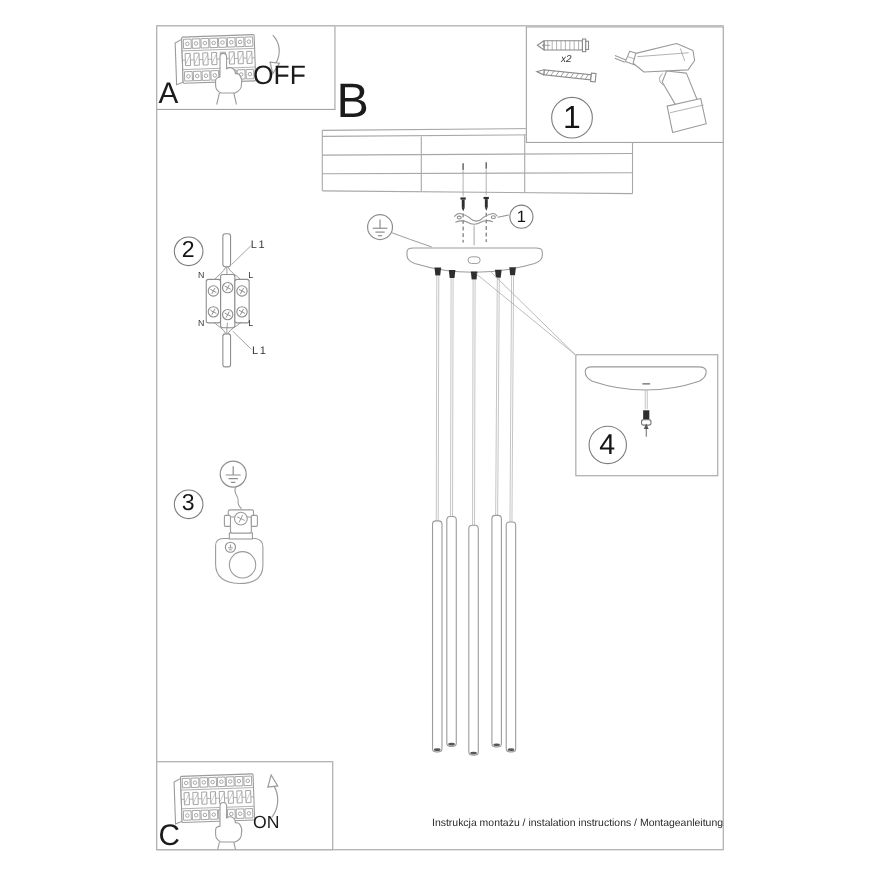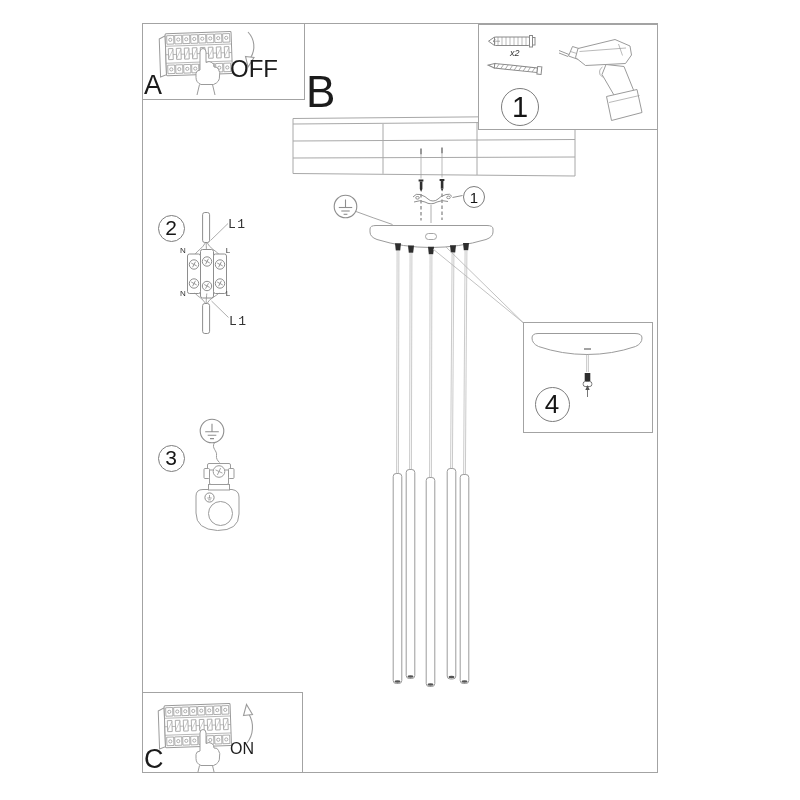--- a/index.html
+++ b/index.html
@@ -12,21 +12,21 @@
   .panel{border:1px solid #a3a3a3;background:#fff;box-sizing:border-box;z-index:2;}
   #panel-a{left:142px;top:23px;width:163px;height:77px;}
   #panel-1{left:478px;top:24px;width:180px;height:106px;}
   #panel-4{left:523px;top:322px;width:130px;height:111px;}
   #panel-c{left:142px;top:692px;width:161px;height:81px;}
   .txt{position:absolute;line-height:1;white-space:nowrap;z-index:3;color:#1b1b1b;}
   .badge{position:absolute;border:1.2px solid #7d7d7d;border-radius:50%;background:#fff;
          display:flex;align-items:center;justify-content:center;z-index:3;color:#151515;
          box-sizing:border-box;font-family:"Liberation Sans",sans-serif;}
   .lbl-small{font-size:8px;width:12px;text-align:center;color:#333;}
-  .l1{font-size:13px;letter-spacing:1.5px;color:#333;font-family:Liberation Mono, monospace;}
+  .l1{font-size:10px;letter-spacing:1.5px;color:#333;}
   .footer-line{width:350px;text-align:center;font-size:9.5px;color:#2a2a2a;}
 </style>
 </head>
 <body>
 
 <div id="page">
 
   <div id="page-border" class="abs"></div>
 
   <svg id="main-art" class="abs" width="800" height="800" viewBox="0 0 800 800">
@@ -312,14 +312,15 @@
   <div class="badge" style="left:157.5px;top:444.5px;width:27px;height:27px;font-size:21px;">3</div>
   <div class="badge" style="left:534.5px;top:386.5px;width:35px;height:35px;font-size:26px;">4</div>
 
   <div class="txt l1" style="left:228px;top:217.5px;">L1</div>
   <div class="txt l1" style="left:229px;top:314.5px;">L1</div>
   <div class="txt lbl-small" style="left:177px;top:247px;">N</div>
   <div class="txt lbl-small" style="left:222px;top:247px;">L</div>
   <div class="txt lbl-small" style="left:177px;top:290px;">N</div>
   <div class="txt lbl-small" style="left:222px;top:290px;">L</div>
 
+  <div class="txt footer-line" style="left:350px;top:744px;">Instrukcja montażu / instalation instructions / Montageanleitung</div>
 
 </div>
 
 </body></html>

